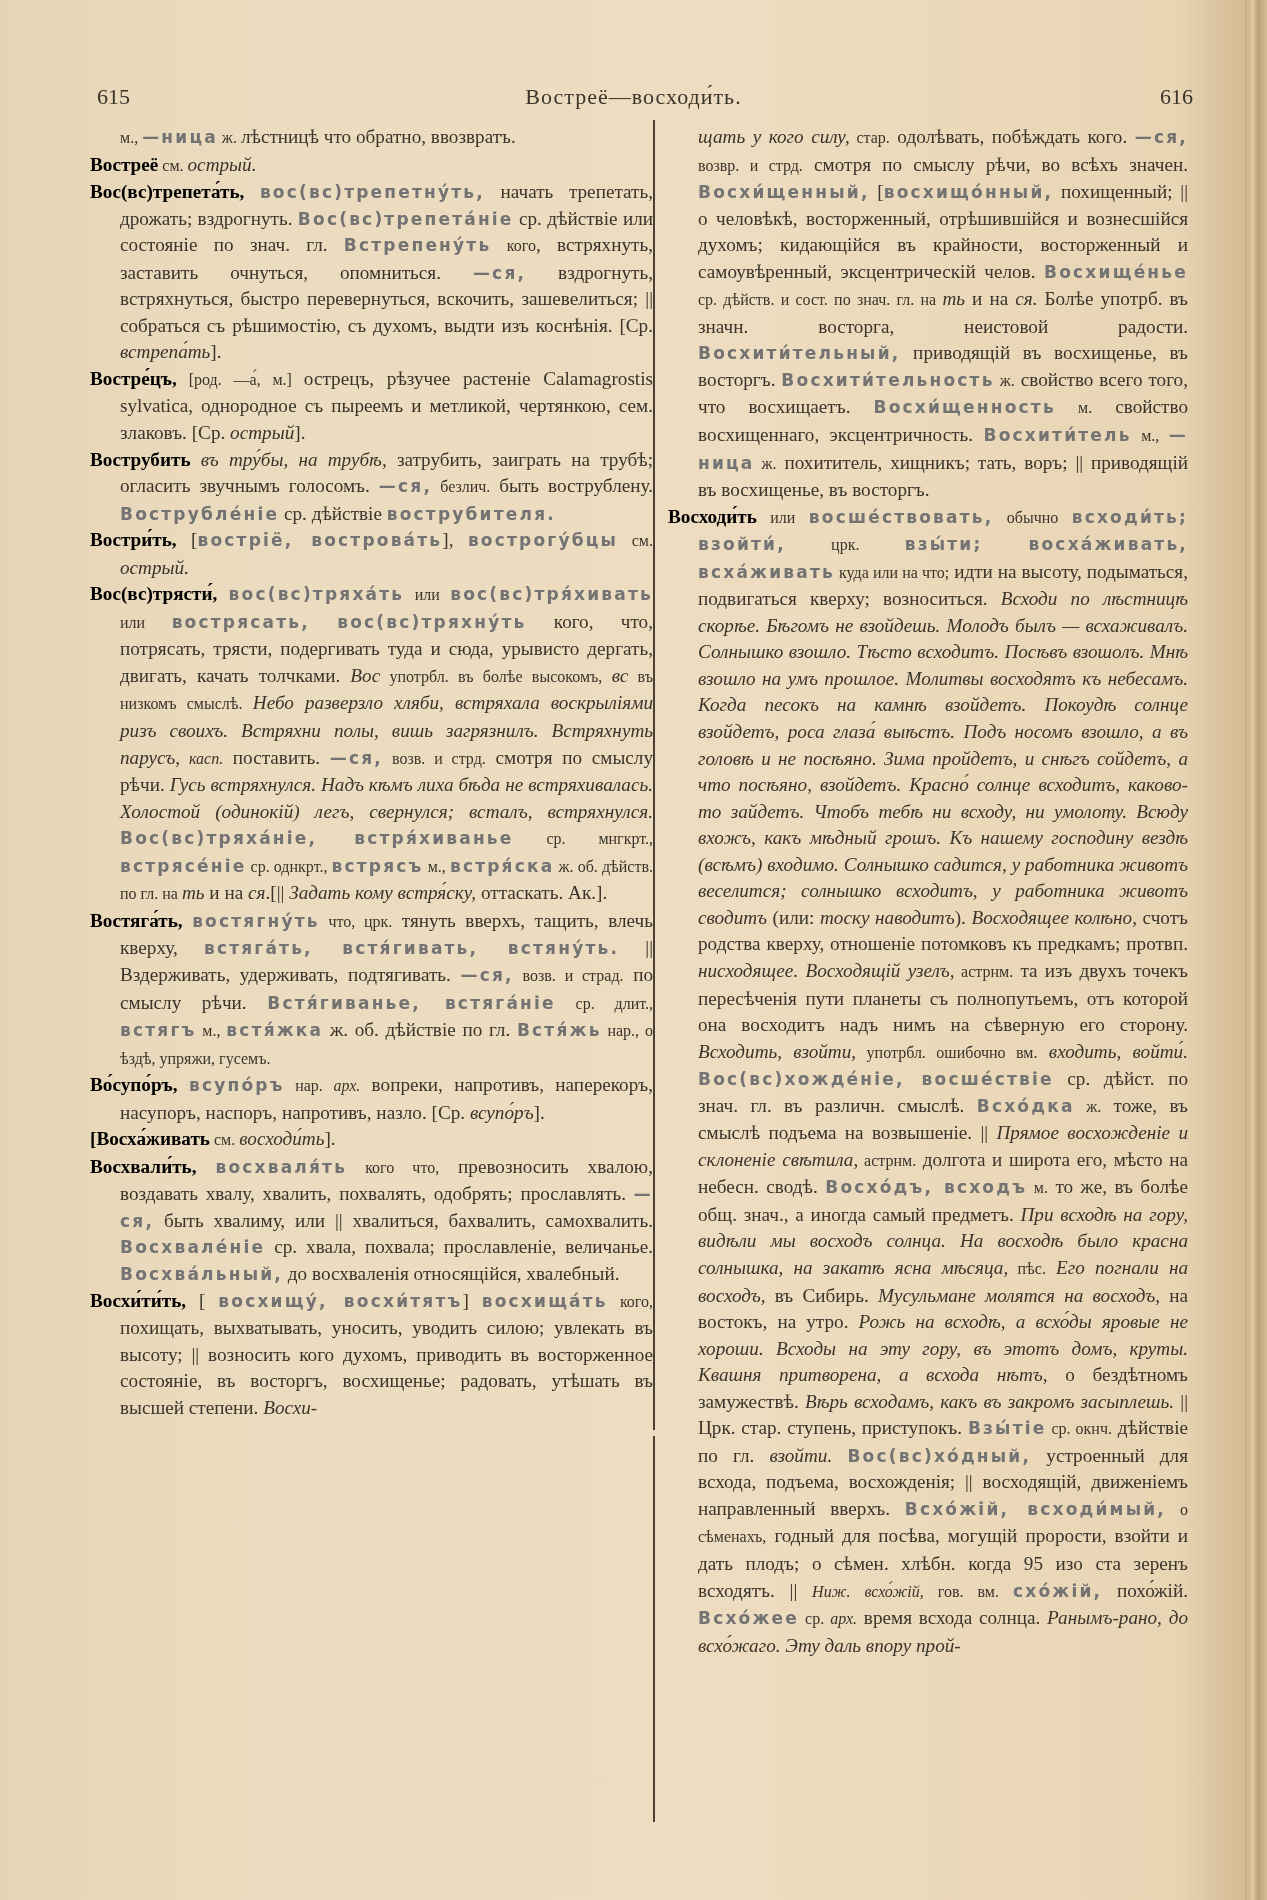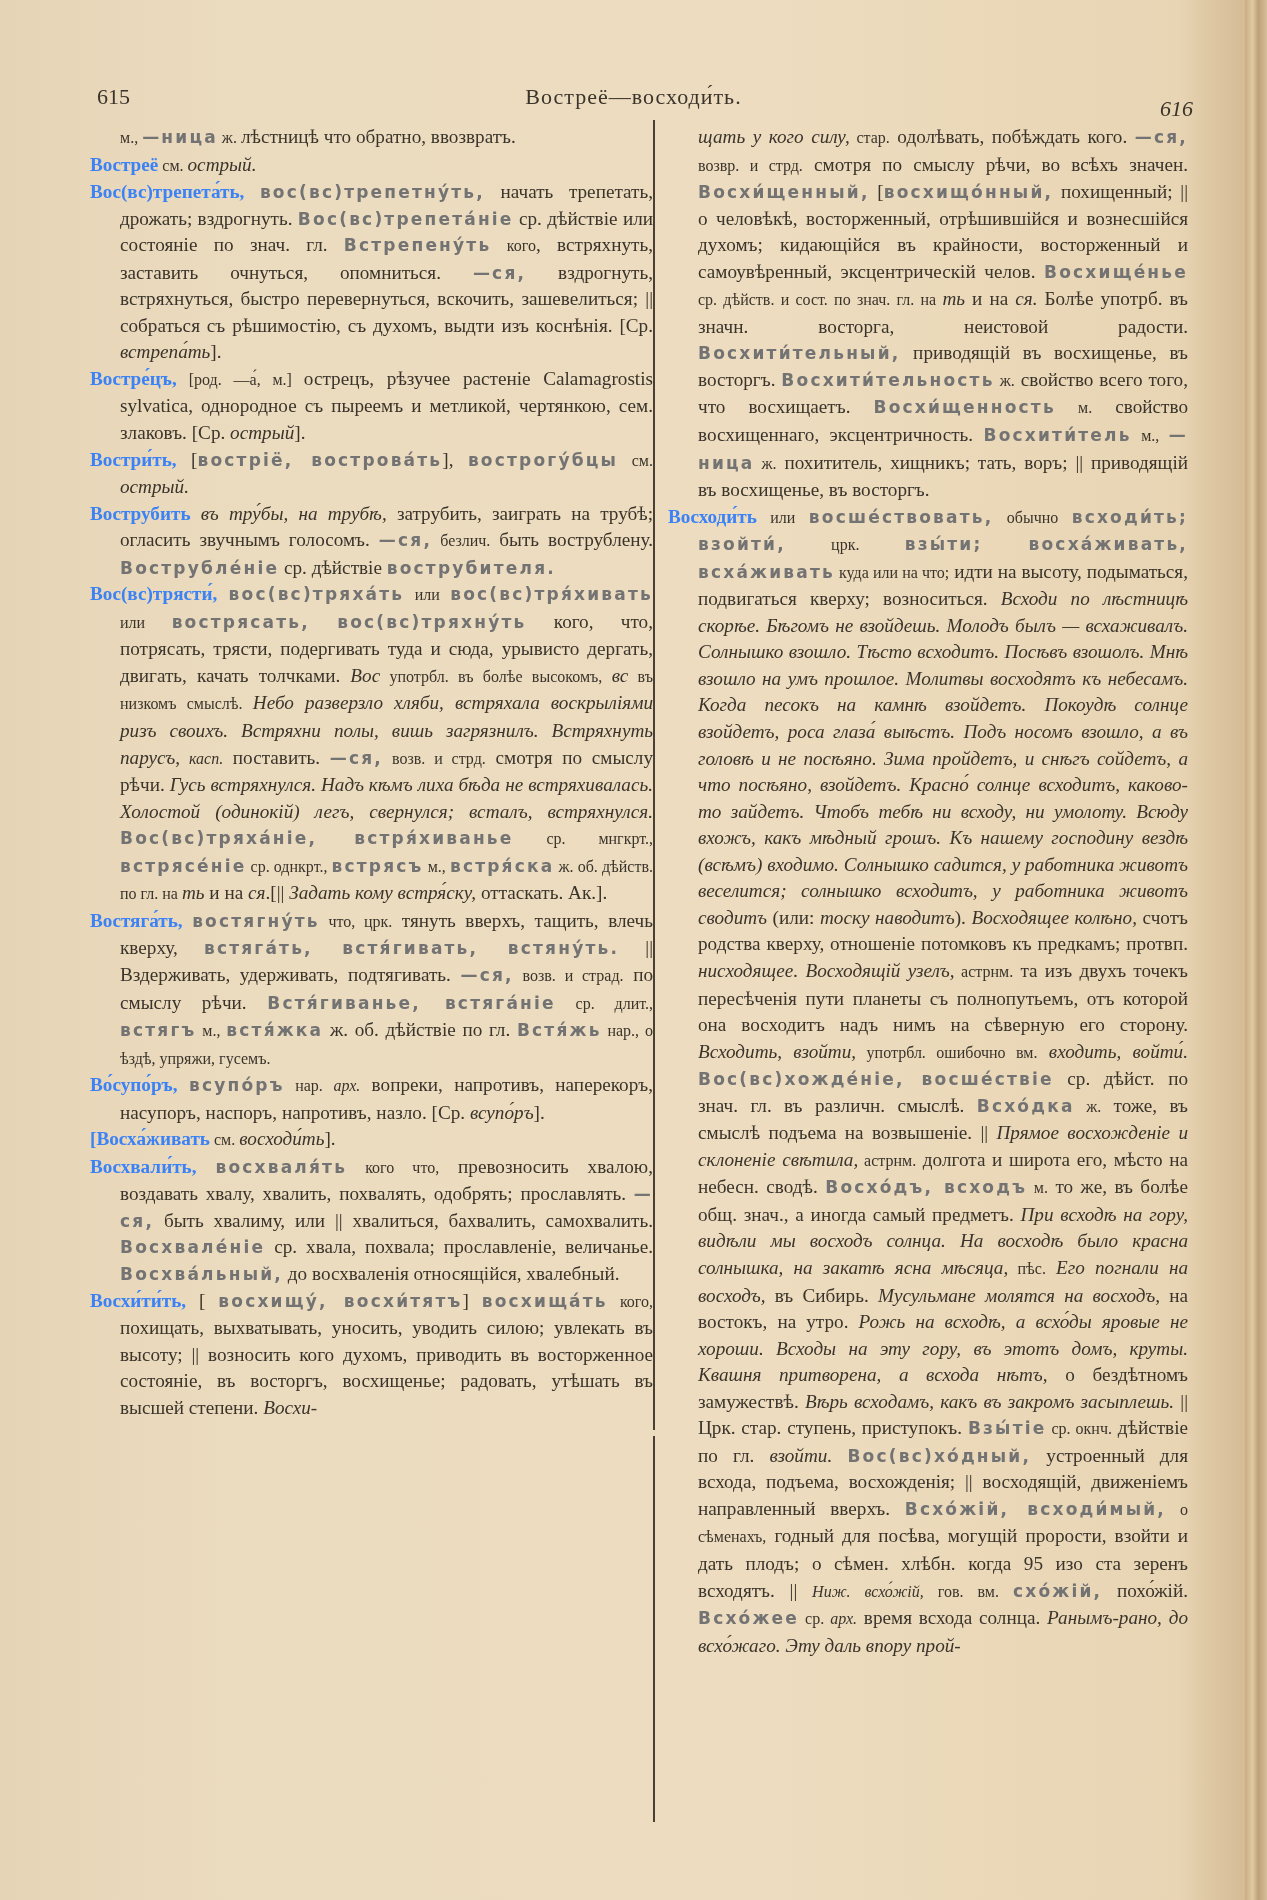--- a/index.html
+++ b/index.html
@@ -11,40 +11,40 @@
   }
   .page-edge {
     position:absolute; top:0; right:0; width:22px; height:1900px;
     background: linear-gradient(90deg, #c9ad83 0%, #e0c9a4 35%, #bca07a 60%, #d9c09a 100%);
   }
   .running-head {
     position:absolute; top:84px; left:0; width:1267px; height:30px;
     font-size:22px;
   }
   .page-num-left { position:absolute; left:97px; top:0; }
-  .page-num-right { position:absolute; left:1160px; top:12px;font-style:italic; }
+  .page-num-right { position:absolute; left:1160px; top:0; }
   .head-title { position:absolute; left:0; width:1267px; text-align:center; top:0; letter-spacing:1px; }
 
   .col {
     position:absolute; top:124px; font-size:19.2px; line-height:26.55px;
     text-align:justify; hyphens:manual;
   }
   .col-left { left:90px; width:563px; }
   .col-right { left:668px; width:520px; }
   .divider {
     position:absolute; left:653px; top:120px; width:2px; height:1702px;
     background:#4a3f33;
   }
   .divider-gap {
     position:absolute; left:652px; top:1430px; width:4px; height:6px;
     background:#ecdcbf;
   }
   .entry { margin:0; padding-left:30px; text-indent:-30px; }
   .entry.cont { text-indent:0; }
-  .hw { font-weight:bold; font-family:"Liberation Serif", serif; color:#3b82f6; }
+  .hw { font-weight:bold; font-family:"Liberation Serif", serif; color:#000000; }
   .sp { font-weight:bold; font-family:"DejaVu Sans", sans-serif; letter-spacing:2.2px; font-size:17px; color:#737373; }
   .it { font-style:italic; }
   .sm { font-size:16px; }
 </style>
 </head>
 <body>
 
 <div class="page-edge"></div>
 
 <div class="running-head">
@@ -54,22 +54,22 @@
 </div>
 
 <div class="divider"></div>
 <div class="divider-gap"></div>
 
 <div class="col col-left">
     <p class="entry cont"><span class="sm">м., </span><span class="sp">—ница</span><span class="sm"> ж. </span><span>лѣстницѣ что обратно, ввозвратъ.</span></p>
     <p class="entry"><span class="hw">Востреё</span><span class="sm"> см. </span><span class="it">острый.</span></p>
     <p class="entry"><span class="hw">Вос(вс)трепета́ть,</span><span> </span><span class="sp">вос(вс)трепетну́ть,</span><span> начать трепетать, дрожать; вздрогнуть. </span><span class="sp">Вос(вс)трепета́ніе</span><span> ср. дѣйствіе или состояніе по знач. гл. </span><span class="sp">Встрепену́ть</span><span class="sm"> кого</span><span>, встряхнуть, заставить очнуться, опомниться. </span><span class="sp">—ся,</span><span> вздрогнуть, встряхнуться, быстро перевернуться, вскочить, зашевелиться; || собраться съ рѣшимостію, съ духомъ, выдти изъ коснѣнія. [Ср. </span><span class="it">встрепа́ть</span><span>].</span></p>
     <p class="entry"><span class="hw">Востре́цъ,</span><span class="sm"> [род. —а́, м.] </span><span>острецъ, рѣзучее растеніе Calamagrostis sylvatica, однородное съ пыреемъ и метликой, чертянкою, сем. злаковъ. [Ср. </span><span class="it">острый</span><span>].</span></p>
+    <p class="entry"><span class="hw">Вострубить</span><span> </span><span class="it">въ тру́бы, на трубѣ,</span><span> затрубить, заиграть на трубѣ; огласить звучнымъ голосомъ. </span><span class="sp">—ся,</span><span class="sm"> безлич.</span><span> быть вострублену. </span><span class="sp">Вострубле́ніе</span><span> ср. дѣйствіе </span><span class="sp">вострубителя.</span></p>
     <p class="entry"><span class="hw">Востри́ть,</span><span> [</span><span class="sp">вострië, вострова́ть</span><span>], </span><span class="sp">вострогу́бцы</span><span class="sm"> см. </span><span class="it">острый.</span></p>
-    <p class="entry"><span class="hw">Вострубить</span><span> </span><span class="it">въ тру́бы, на трубѣ,</span><span> затрубить, заиграть на трубѣ; огласить звучнымъ голосомъ. </span><span class="sp">—ся,</span><span class="sm"> безлич.</span><span> быть вострублену. </span><span class="sp">Вострубле́ніе</span><span> ср. дѣйствіе </span><span class="sp">вострубителя.</span></p>
     <p class="entry"><span class="hw">Вос(вс)трясти́,</span><span> </span><span class="sp">вос(вс)тряха́ть</span><span class="sm"> или </span><span class="sp">вос(вс)тря́хивать</span><span class="sm"> или </span><span class="sp">вострясать,</span><span> </span><span class="sp">вос(вс)тряхну́ть</span><span> кого, что, потрясать, трясти, подергивать туда и сюда, урывисто дергать, двигать, качать толчками. </span><span class="it">Вос</span><span class="sm"> употрбл. въ болѣе высокомъ, </span><span class="it">вс</span><span class="sm"> въ низкомъ смыслѣ. </span><span class="it">Небо разверзло хляби, встряхала воскрыліями ризъ своихъ. Встряхни полы, вишь загрязнилъ. Встряхнуть парусъ,</span><span class="it sm"> касп.</span><span> поставить. </span><span class="sp">—ся,</span><span class="sm"> возв. и стрд.</span><span> смотря по смыслу рѣчи. </span><span class="it">Гусь встряхнулся. Надъ кѣмъ лиха бѣда не встряхивалась. Холостой (одинокій) легъ, свернулся; всталъ, встряхнулся.</span><span> </span><span class="sp">Вос(вс)тряха́ніе, встря́хиванье</span><span class="sm"> ср. мнгкрт., </span><span class="sp">встрясе́ніе</span><span class="sm"> ср. однкрт., </span><span class="sp">встрясъ</span><span class="sm"> м., </span><span class="sp">встря́ска</span><span class="sm"> ж. об. дѣйств. по гл. на </span><span class="it">ть</span><span> и на </span><span class="it">ся</span><span>.[|| </span><span class="it">Задать кому встря́ску,</span><span> оттаскать. Ак.].</span></p>
     <p class="entry"><span class="hw">Востяга́ть,</span><span> </span><span class="sp">востягну́ть</span><span class="sm"> что, црк.</span><span> тянуть вверхъ, тащить, влечь кверху, </span><span class="sp">встяга́ть, встя́гивать, встяну́ть.</span><span> || Вздерживать, удерживать, подтягивать. </span><span class="sp">—ся,</span><span class="sm"> возв. и страд.</span><span> по смыслу рѣчи. </span><span class="sp">Встя́гиванье, встяга́ніе</span><span class="sm"> ср. длит., </span><span class="sp">встягъ</span><span class="sm"> м., </span><span class="sp">встя́жка</span><span> ж. об. дѣйствіе по гл. </span><span class="sp">Встя́жь</span><span class="sm"> нар., о ѣздѣ, упряжи, гусемъ.</span></p>
     <p class="entry"><span class="hw">Во́супо́ръ,</span><span> </span><span class="sp">всупо́ръ</span><span class="sm"> нар. </span><span class="it sm">арх.</span><span> вопреки, напротивъ, наперекоръ, насупоръ, наспоръ, напротивъ, назло. [Ср. </span><span class="it">всупо́ръ</span><span>].</span></p>
     <p class="entry"><span class="hw">[Восха́живать</span><span class="sm"> см. </span><span class="it">восходи́ть</span><span>].</span></p>
     <p class="entry"><span class="hw">Восхвали́ть,</span><span> </span><span class="sp">восхваля́ть</span><span class="sm"> кого что,</span><span> превозносить хвалою, воздавать хвалу, хвалить, похвалять, одобрять; прославлять. </span><span class="sp">—ся,</span><span> быть хвалиму, или || хвалиться, бахвалить, самохвалить. </span><span class="sp">Восхвале́ніе</span><span> ср. хвала, похвала; прославленіе, величанье. </span><span class="sp">Восхва́льный,</span><span> до восхваленія относящійся, хвалебный.</span></p>
     <p class="entry"><span class="hw">Восхи́ти́ть,</span><span> [ </span><span class="sp">восхищу́, восхи́тятъ</span><span>] </span><span class="sp">восхища́ть</span><span class="sm"> кого,</span><span> похищать, выхватывать, уносить, уводить силою; увлекать въ высоту; || возносить кого духомъ, приводить въ восторженное состояніе, въ восторгъ, восхищенье; радовать, утѣшать въ высшей степени. </span><span class="it">Восхи-</span></p>
   </div>
 <div class="col col-right">
     <p class="entry cont"><span class="it">щать у кого силу,</span><span class="sm"> стар.</span><span> одолѣвать, побѣждать кого. </span><span class="sp">—ся,</span><span class="sm"> возвр. и стрд.</span><span> смотря по смыслу рѣчи, во всѣхъ значен. </span><span class="sp">Восхи́щенный,</span><span> [</span><span class="sp">восхищо́нный,</span><span> похищенный; || о человѣкѣ, восторженный, отрѣшившійся и вознесшійся духомъ; кидающійся въ крайности, восторженный и самоувѣренный, эксцентрическій челов. </span><span class="sp">Восхище́нье</span><span class="sm"> ср. дѣйств. и сост. по знач. гл. на </span><span class="it">ть</span><span> и на </span><span class="it">ся.</span><span> Болѣе употрб. въ значн. восторга, неистовой радости. </span><span class="sp">Восхити́тельный,</span><span> приводящій въ восхищенье, въ восторгъ. </span><span class="sp">Восхити́тельность</span><span class="sm"> ж.</span><span> свойство всего того, что восхищаетъ. </span><span class="sp">Восхи́щенность</span><span class="sm"> м.</span><span> свойство восхищеннаго, эксцентричность. </span><span class="sp">Восхити́тель</span><span class="sm"> м., </span><span class="sp">—ница</span><span class="sm"> ж.</span><span> похититель, хищникъ; тать, воръ; || приводящій въ восхищенье, въ восторгъ.</span></p>
     <p class="entry"><span class="hw">Восходи́ть</span><span class="sm"> или </span><span class="sp">восше́ствовать,</span><span class="sm"> обычно </span><span class="sp">всходи́ть;</span><span> </span><span class="sp">взойти́,</span><span class="sm"> црк. </span><span class="sp">взы́ти;</span><span> </span><span class="sp">восха́живать, всха́живать</span><span class="sm"> куда или на что;</span><span> идти на высоту, подыматься, подвигаться кверху; возноситься. </span><span class="it">Всходи по лѣстницѣ скорѣе. Бѣгомъ не взойдешь. Молодъ былъ — всхаживалъ. Солнышко взошло. Тѣсто всходитъ. Посѣвъ взошолъ. Мнѣ взошло на умъ прошлое. Молитвы восходятъ къ небесамъ. Когда песокъ на камнѣ взойдетъ. Покоудѣ солнце взойдетъ, роса глаза́ выѣстъ. Подъ носомъ взошло, а въ головѣ и не посѣяно. Зима пройдетъ, и снѣгъ сойдетъ, а что посѣяно, взойдетъ. Красно́ солнце всходитъ, каково-то зайдетъ. Чтобъ тебѣ ни всходу, ни умолоту. Всюду вхожъ, какъ мѣдный грошъ. Къ нашему господину вездѣ (всѣмъ) входимо. Солнышко садится, у работника животъ веселится; солнышко всходитъ, у работника животъ сводитъ</span><span> (или: </span><span class="it">тоску наводитъ</span><span>). </span><span class="it">Восходящее колѣно,</span><span> счотъ родства кверху, отношеніе потомковъ къ предкамъ; протвп. </span><span class="it">нисходящее. Восходящій узелъ,</span><span class="sm"> астрнм.</span><span> та изъ двухъ точекъ пересѣченія пути планеты съ полнопутьемъ, отъ которой она восходитъ надъ нимъ на сѣверную его сторону. </span><span class="it">Всходить, взойти,</span><span class="sm"> употрбл. ошибочно вм.</span><span> </span><span class="it">входить, войти́.</span><span> </span><span class="sp">Вос(вс)хожде́ніе, восше́ствіе</span><span> ср. дѣйст. по знач. гл. въ различн. смыслѣ. </span><span class="sp">Всхо́дка</span><span class="sm"> ж.</span><span> тоже, въ смыслѣ подъема на возвышеніе. || </span><span class="it">Прямое восхожденіе и склоненіе свѣтила,</span><span class="sm"> астрнм.</span><span> долгота и широта его, мѣсто на небесн. сводѣ. </span><span class="sp">Восхо́дъ, всходъ</span><span class="sm"> м.</span><span> то же, въ болѣе общ. знач., а иногда самый предметъ. </span><span class="it">При всходѣ на гору, видѣли мы восходъ солнца. На восходѣ было красна солнышка, на закатѣ ясна мѣсяца,</span><span class="sm"> пѣс.</span><span> </span><span class="it">Его погнали на восходъ,</span><span> въ Сибирь. </span><span class="it">Мусульмане молятся на восходъ,</span><span> на востокъ, на утро. </span><span class="it">Рожь на всходѣ, а всхо́ды яровые не хороши. Всходы на эту гору, въ этотъ домъ, круты. Квашня притворена, а всхода нѣтъ,</span><span> о бездѣтномъ замужествѣ. </span><span class="it">Вѣрь всходамъ, какъ въ закромъ засыплешь.</span><span> || Црк. стар. ступень, приступокъ. </span><span class="sp">Взы́тіе</span><span class="sm"> ср. окнч.</span><span> дѣйствіе по гл. </span><span class="it">взойти.</span><span> </span><span class="sp">Вос(вс)хо́дный,</span><span> устроенный для всхода, подъема, восхожденія; || восходящій, движеніемъ направленный вверхъ. </span><span class="sp">Всхо́жій, всходи́мый,</span><span class="sm"> о сѣменахъ,</span><span> годный для посѣва, могущій прорости, взойти и дать плодъ; о сѣмен. хлѣбн. когда 95 изо ста зеренъ всходятъ. || </span><span class="it sm">Ниж. всхо́жій,</span><span class="sm"> гов. вм. </span><span class="sp">схо́жій,</span><span> похо́жій. </span><span class="sp">Всхо́жее</span><span class="sm"> ср. </span><span class="it sm">арх.</span><span> время всхода солнца. </span><span class="it">Ранымъ-рано, до всхо́жаго. Эту даль впору прой-</span></p>

